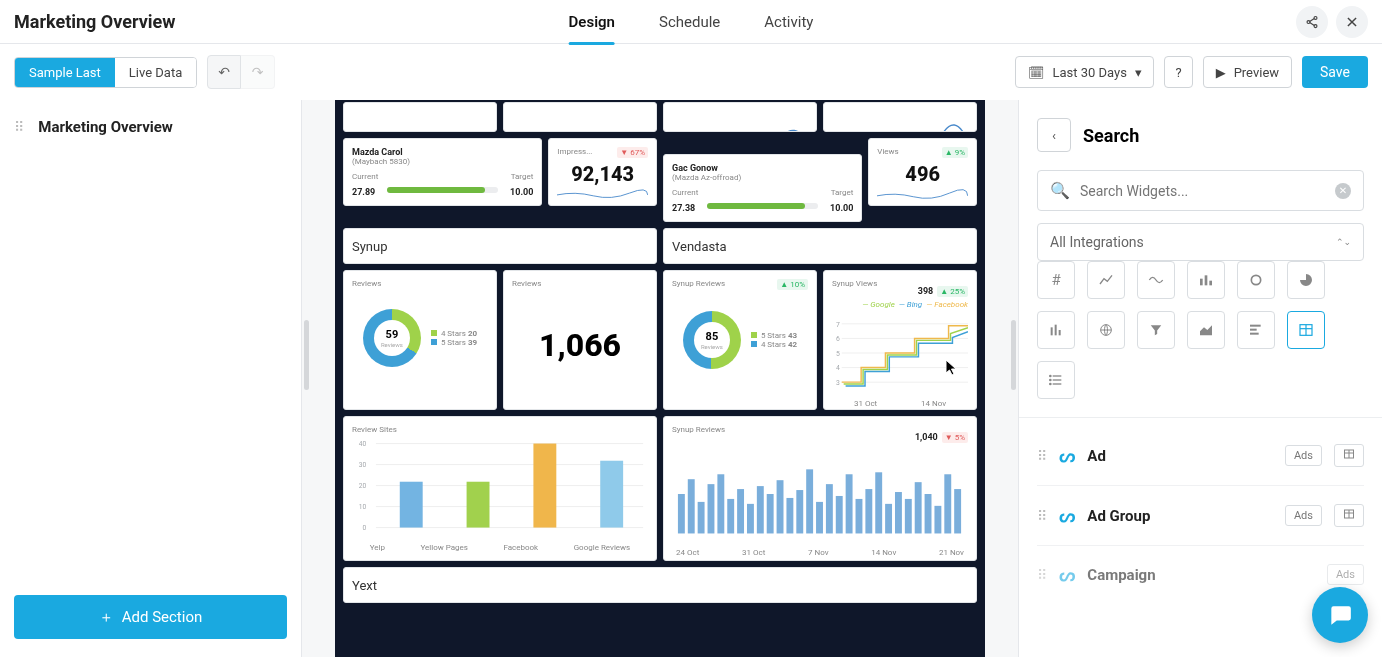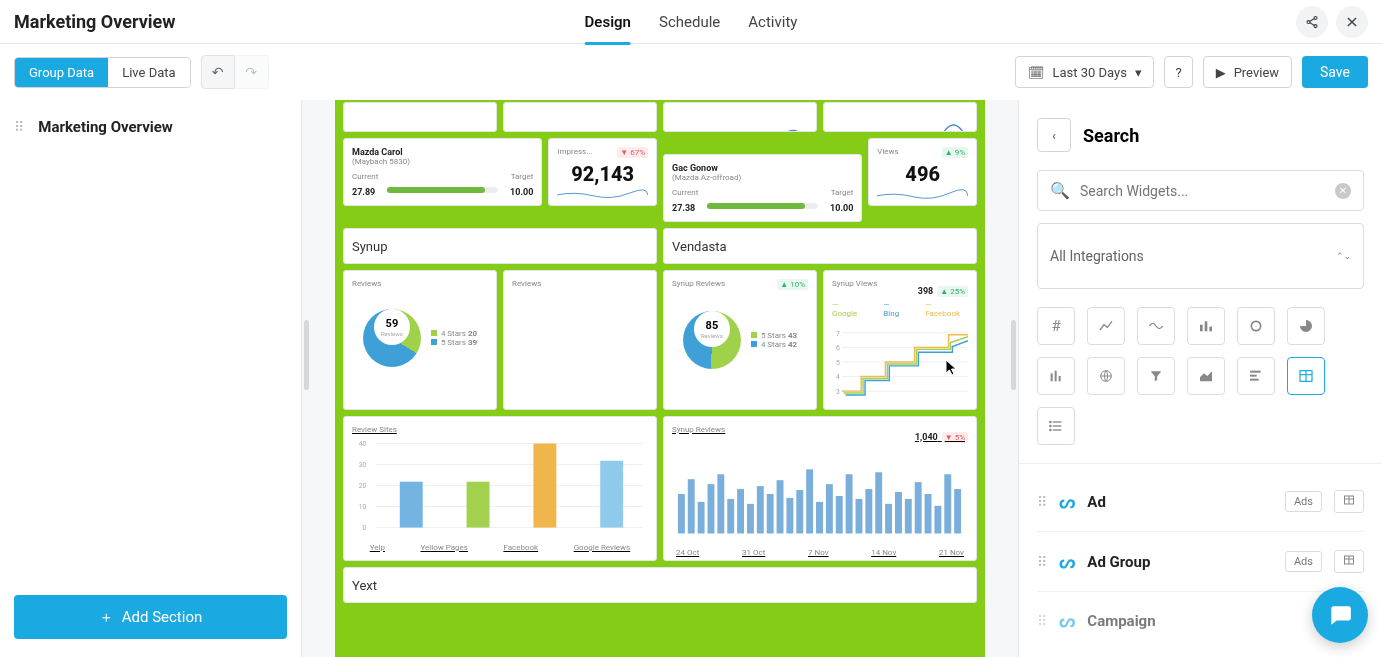--- a/index.html
+++ b/index.html
@@ -1,19 +1,19 @@
 <!DOCTYPE html>
 <html><head>
 <meta charset="utf-8">
 <style>
 * { box-sizing: border-box; margin: 0; padding: 0; font-family: -apple-system, BlinkMacSystemFont, "Segoe UI", Roboto, Helvetica, Arial, sans-serif; }
 body { background: #fff; overflow: hidden; width: 1382px; height: 657px; position: relative; }
 .topbar { height: 44px; border-bottom: 1px solid #e5e7eb; display:flex; align-items:center; padding: 0 14px; }
 .title { font-size:18px; font-weight:700; color:#222; flex: 0 0 auto; }
-.tabs-center { position:absolute; left:50%; transform:translateX(-50%); display:flex; gap:28px; }
+.tabs-center { position:absolute; left:50%; transform:translateX(-50%); display:flex; gap:44px; }
 .tabs-center .tab { font-size:15px; color:#444; padding: 12px 0; cursor:pointer; }
 .tabs-center .tab.active { color:#111; font-weight:600; position:relative; }
 .tabs-center .tab.active::after { content:""; position:absolute; bottom:-2px; left:0; right:0; height:3px; background:#1aa9e0; border-radius:2px; }
 .top-right { margin-left:auto; display:flex; gap:8px; }
 .icon-btn-round { width:32px; height:32px; border-radius:50%; background:#f1f3f5; border:none; display:flex; align-items:center; justify-content:center; cursor:pointer; color:#444; }
 
 .toolbar { height:56px; display:flex; align-items:center; padding:0 14px; gap:10px; }
 .toggle-group { display:flex; border:1px solid #d0d4d8; border-radius:4px; overflow:hidden; }
 .toggle-group button { border:none; background:#fff; padding:7px 14px; font-size:13px; cursor:pointer; color:#444; }
 .toggle-group button.active { background:#1aa9e0; color:#fff; }
@@ -26,49 +26,49 @@
 .btn-primary { background:#1aa9e0; color:#fff; border:none; border-radius:4px; padding:8px 18px; font-size:14px; cursor:pointer; }
 
 .body { display:flex; height:557px; }
 .left-rail { width:302px; border-right:1px solid #e5e7eb; padding:18px 14px; display:flex; flex-direction:column; }
 .rail-row { display:flex; gap:14px; align-items:center; }
 .drag-dots { color:#bbb; font-size:14px; }
 .rail-title { font-size:15px; font-weight:700; color:#222; }
 .add-section { margin-top:auto; background:#1aa9e0; color:#fff; border:none; border-radius:4px; height:44px; font-size:15px; display:flex; align-items:center; justify-content:center; gap:8px; cursor:pointer; }
 
 .center { flex:1; background:#f6f7f8; position:relative; overflow:hidden; display:flex; justify-content:center; }
-.canvas { background:#84cc16; width:650px; margin-top:-6px; padding:8px; }
+.canvas { background:#0f172a; width:650px; margin-top:-6px; padding:8px; }
 .canvas .row { display:flex; gap:6px; margin-bottom:6px; }
 .card { border:1px solid #e2e5e8; border-radius:3px; background:#fff; padding:8px; overflow:hidden; }
 .card.sec { height:36px; display:flex; align-items:center; font-size:13px; color:#333; }
 .card.big { height:140px; }
-.card.bigger { height:145px;text-decoration:underline; }
+.card.bigger { height:145px; }
 .tiny { font-size:8px; color:#888; }
 .tiny-b { font-size:9px; font-weight:700; color:#222; }
 .badge-up { font-size:8px; color:#29b765; background:#e8f7ef; padding:1px 3px; border-radius:2px; }
 .badge-dn { font-size:8px; color:#e05a5a; background:#fdeceb; padding:1px 3px; border-radius:2px; }
 .stat-big { font-size:20px; font-weight:800; color:#111; }
 .progress-row { display:flex; align-items:flex-start; gap:12px; margin-top:6px; }
 .pbar { flex:1; height:6px; background:#ecedef; border-radius:3px; position:relative; }
 .pbar > div { position:absolute; top:0; left:0; height:100%; background:#6fb93f; border-radius:3px; }
 .donut-wrap { display:flex; align-items:center; gap:10px; justify-content:center; height:100px; }
-.donut { width:58px; height:58px; border-radius:50%; position:relative; display:flex; justify-content:center; }
+.donut { width:58px; height:58px; border-radius:50%; position:relative; display:flex; align-items:center; justify-content:center; }
 .donut .inner { width:36px; height:36px; border-radius:50%; background:#fff; display:flex; align-items:center; justify-content:center; flex-direction:column; }
 .legend-dot { width:6px; height:6px; display:inline-block; margin-right:4px; }
 .mini-svg { width:100%; height:60px; }
 .bar-axis { font-size:7px; fill:#a5a9ad; }
 
 .right-panel { width:364px; border-left:1px solid #e5e7eb; padding:18px; overflow:hidden; }
 .rp-head { display:flex; align-items:center; gap:12px; margin-bottom:18px; }
 .back-btn { width:34px; height:34px; border:1px solid #d0d4d8; border-radius:4px; background:#fff; cursor:pointer; color:#555; }
 .rp-title { font-size:18px; font-weight:700; }
 .search-box { border:1px solid #d9dde1; border-radius:4px; display:flex; align-items:center; padding:10px 12px; gap:10px; color:#aaa; margin-bottom:12px; }
 .search-box input { border:none; outline:none; flex:1; font-size:14px; color:#555; background:transparent; }
 .clear-circle { width:16px; height:16px; border-radius:50%; background:#c6cacd; color:#fff; font-size:10px; display:flex; align-items:center; justify-content:center; cursor:pointer; }
-.dropdown { border:1px solid #d9dde1; border-radius:4px; padding:24px 12px; font-size:14px; color:#666; display:flex; justify-content:space-between; align-items:center; margin-bottom:18px; cursor:pointer; }
+.dropdown { border:1px solid #d9dde1; border-radius:4px; padding:10px 12px; font-size:14px; color:#666; display:flex; justify-content:space-between; align-items:center; cursor:pointer; }
 .chart-type-grid { display:flex; flex-wrap:wrap; gap:12px; }
 .ct-btn { width:38px; height:38px; border:1px solid #d9dde1; border-radius:4px; background:#fff; cursor:pointer; color:#888; display:flex; align-items:center; justify-content:center; font-size:15px; }
 .ct-btn.sel { border-color:#1aa9e0; color:#1aa9e0; }
 .rp-divider { height:1px; background:#eceef0; margin:18px -18px 8px; }
 .widget-row { display:flex; align-items:center; gap:12px; padding:18px 0; border-bottom:1px solid #f0f1f3; }
 .widget-row .swirl { color:#1aa9e0; font-size:18px; font-weight:900; }
 .widget-row .name { font-size:15px; font-weight:700; color:#222; flex:1; }
 .tag-btn { border:1px solid #d9dde1; border-radius:3px; padding:3px 8px; font-size:11px; color:#777; cursor:pointer; }
 
 .cursor { position:absolute; width:12px; height:16px; }
@@ -101,21 +101,21 @@
       <svg width="14" height="14" viewBox="0 0 24 24" stroke="#444" stroke-width="2.5">
           <line x1="5" y1="5" x2="19" y2="19"></line>
           <line x1="19" y1="5" x2="5" y2="19"></line>
         </svg>
     </button>
   </div>
 </div>
 
 <div class="toolbar">
   <div class="toggle-group">
-    <button class="active">Group Data</button>
+    <button class="active">Sample Last</button>
     <button>Live Data</button>
   </div>
   <div class="undo-group">
     <button><span>↶</span></button>
     <button style="opacity:.4"><span>↷</span></button>
   </div>
   <div class="rt">
     <button class="btn-outline">
       <span>🗓</span>
       <span>Last 30 Days</span>
@@ -233,20 +233,21 @@
                 </div>
             </div>
             <div>
               <div class="tiny"><span class="legend-dot" style="background:#9fd24a"></span><span>4 Stars</span> <b>20</b></div>
               <div class="tiny"><span class="legend-dot" style="background:#3ea0d6"></span><span>5 Stars</span> <b>39</b></div>
             </div>
           </div>
         </div>
         <div class="card big" style="flex:1;display:flex;flex-direction:column;">
           <div class="tiny">Reviews</div>
+          <div style="flex:1;display:flex;align-items:center;justify-content:center;font-size:32px;font-weight:800;">1,066</div>
         </div>
         <div class="card big" style="flex:1">
           <div style="display:flex;justify-content:space-between;">
            <span class="tiny">Synup Reviews</span>
            <span class="badge-up">▲ 10%</span>
           </div>
           <div class="donut-wrap">
             <div class="donut" style="background:conic-gradient(#9fd24a 0 182deg,#3ea0d6 182deg 360deg);">
               <div class="inner">
                   <b style="font-size:11px">85</b>
@@ -257,21 +258,21 @@
               <div class="tiny"><span class="legend-dot" style="background:#9fd24a"></span><span>5 Stars</span> <b>43</b></div>
               <div class="tiny"><span class="legend-dot" style="background:#3ea0d6"></span><span>4 Stars</span> <b>42</b></div>
             </div>
           </div>
         </div>
         <div class="card big" style="flex:1">
           <div style="display:flex;justify-content:space-between;">
             <span class="tiny">Synup Views</span>
             <span><b class="tiny-b">398</b> <span class="badge-up">▲ 25%</span></span>
           </div>
-          <div style="display:flex;gap:18px;margin:2px 0;">
+          <div style="display:flex;gap:4px;justify-content:flex-end;margin:2px 0;font-style:italic;">
             <span class="tiny" style="color:#9fd24a">— <span>Google</span></span>
             <span class="tiny" style="color:#3ea0d6">— <span>Bing</span></span>
             <span class="tiny" style="color:#efb94c">— <span>Facebook</span></span>
           </div>
           <svg viewBox="0 0 140 80" width="100%" height="84">
             <g stroke="#eee">
                 <line x1="10" y1="10" x2="140" y2="10"></line>
                 <line x1="10" y1="25" x2="140" y2="25"></line>
                 <line x1="10" y1="40" x2="140" y2="40"></line>
                 <line x1="10" y1="55" x2="140" y2="55"></line>

